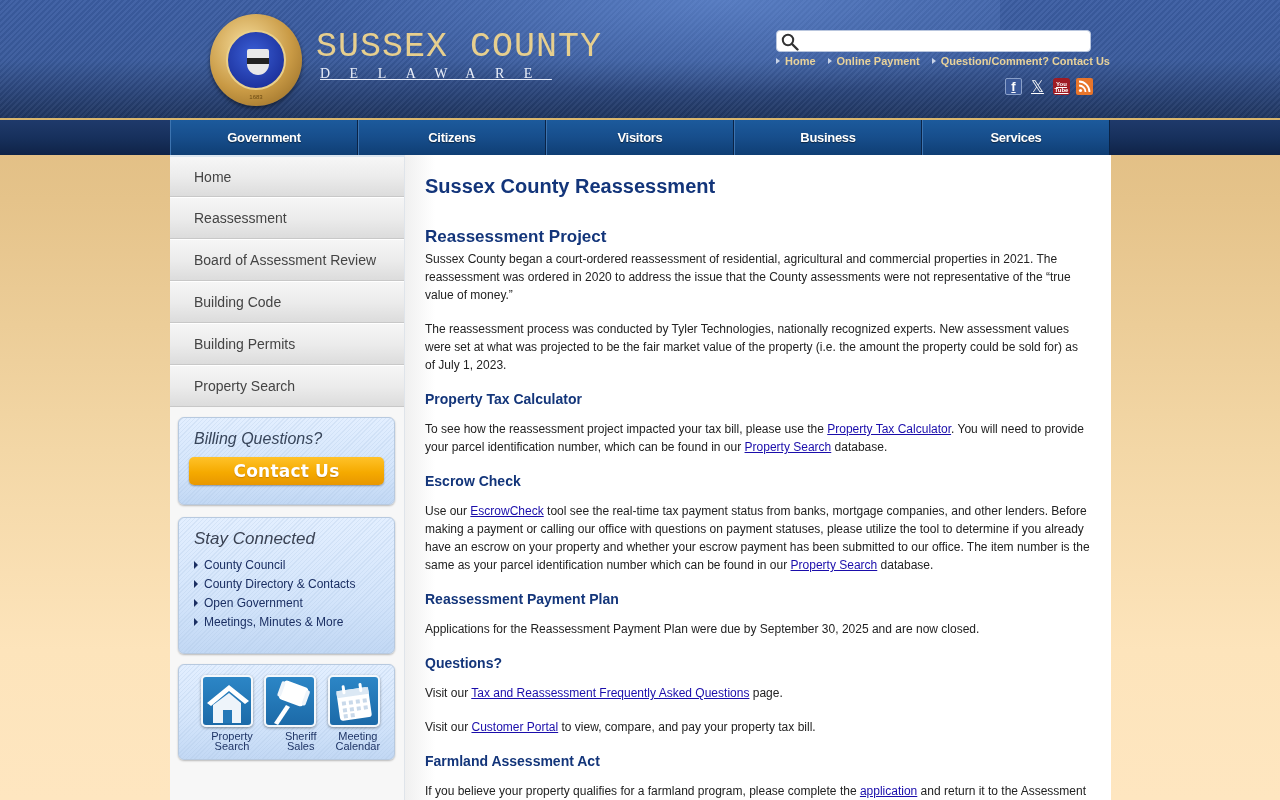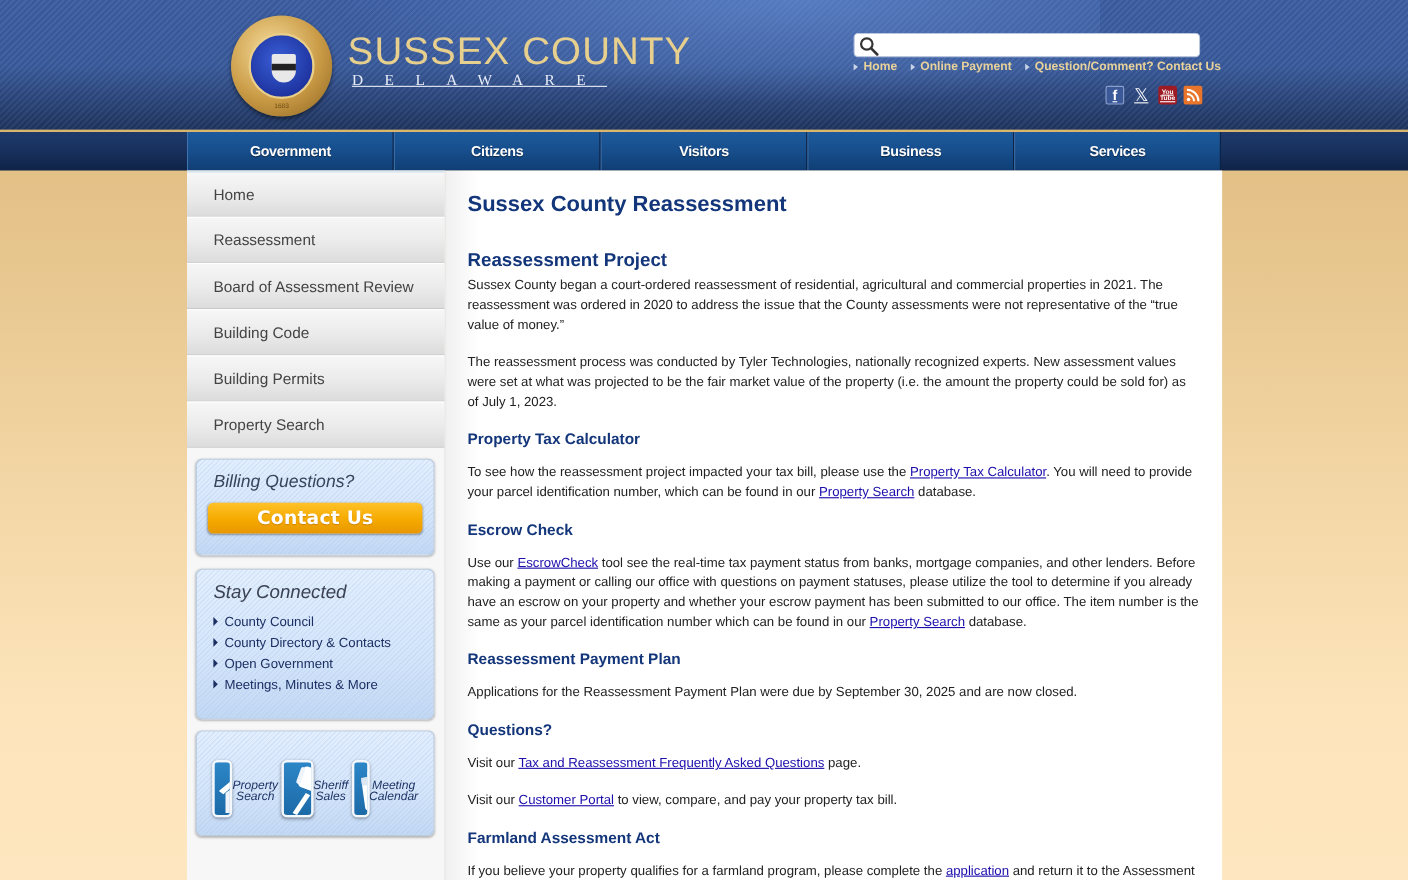--- a/index.html
+++ b/index.html
@@ -34,21 +34,21 @@
     position: absolute; left: 19px; top: 17px; width: 22px; height: 26px;
     background: #e8e8e8; border-radius: 2px 2px 11px 11px;
   }
   .seal-shield::before {
     content: ""; position: absolute; left: 0; top: 9px; width: 22px; height: 6px; background: #222;
   }
   .seal-year {
     position: absolute; left: 36px; top: 80px; width: 20px; height: 8px; font-size: 6px; color: #6b4a12; text-align: center;
   }
   .brand-title {
-    position: absolute; left: 316px; top: 28px; font-family: Liberation Sans, sans-serif;
+    position: absolute; left: 316px; top: 28px; font-family: Liberation Mono, monospace;
     font-size: 35px; color: #e7cf8e; letter-spacing: 1px; line-height: 38px;
   }
   .brand-sub {
     position: absolute; left: 320px; top: 66px; font-family: "Liberation Serif", serif;
     font-size: 14px; color: #e9eef8; letter-spacing: 19.5px; line-height: 16px; text-decoration: underline;
   }
   .search-box {
     position: absolute; left: 776px; top: 30px; width: 315px; height: 22px;
     background: #fff; border: 1px solid #b9c6de; border-radius: 4px;
   }
@@ -113,21 +113,21 @@
     text-decoration: none; box-shadow: 0 1px 2px rgba(0,0,0,0.35); text-shadow: 0 1px 1px rgba(150,80,0,0.4);
     font-family: "DejaVu Sans", sans-serif; letter-spacing: 0.2px;
   }
   .panel-stay { top: 362px; height: 137px; }
   .stay-title { font-style: italic; font-size: 17px; color: #3a4253; padding: 11px 0 0 15px; }
   .stay-list { list-style: none; padding: 6px 0 0 15px; }
   .stay-list li { display: flex; align-items: center; height: 19px; font-size: 12px; }
   .stay-list a { color: #1b2f63; text-decoration: none; }
   .stay-list .tri { width: 0; height: 0; border-left: 4px solid #1b2f63; border-top: 4px solid transparent; border-bottom: 4px solid transparent; margin-right: 6px; }
   .panel-quick { top: 509px; height: 96px; display: flex; justify-content: space-around; padding: 10px 12px 0 12px; }
-  .quick-item { display: flex; flex-direction: row; align-items: center; width: 60px; text-decoration: none; font-style: italic; }
+  .quick-item { display: flex; flex-direction: column; align-items: flex-end; width: 60px; text-decoration: none; }
   .quick-icon {
     width: 52px; height: 52px; border-radius: 5px; background: linear-gradient(to bottom, #2c86c6, #1c6aa8);
     border: 2px solid #f4f8fc; box-shadow: 0 1px 3px rgba(0,0,0,0.4); position: relative; overflow: hidden;
   }
   .quick-label { font-size: 11px; color: #1f3566; text-align: center; line-height: 10px; margin-top: 4px; }
   
   .main {
     position: absolute; left: 405px; top: 155px; width: 706px; height: 645px;
     background: linear-gradient(to right, #f0f0f0 0px, #ffffff 30px, #ffffff 100%);
     padding: 20px 20px 0 20px; color: #222;

